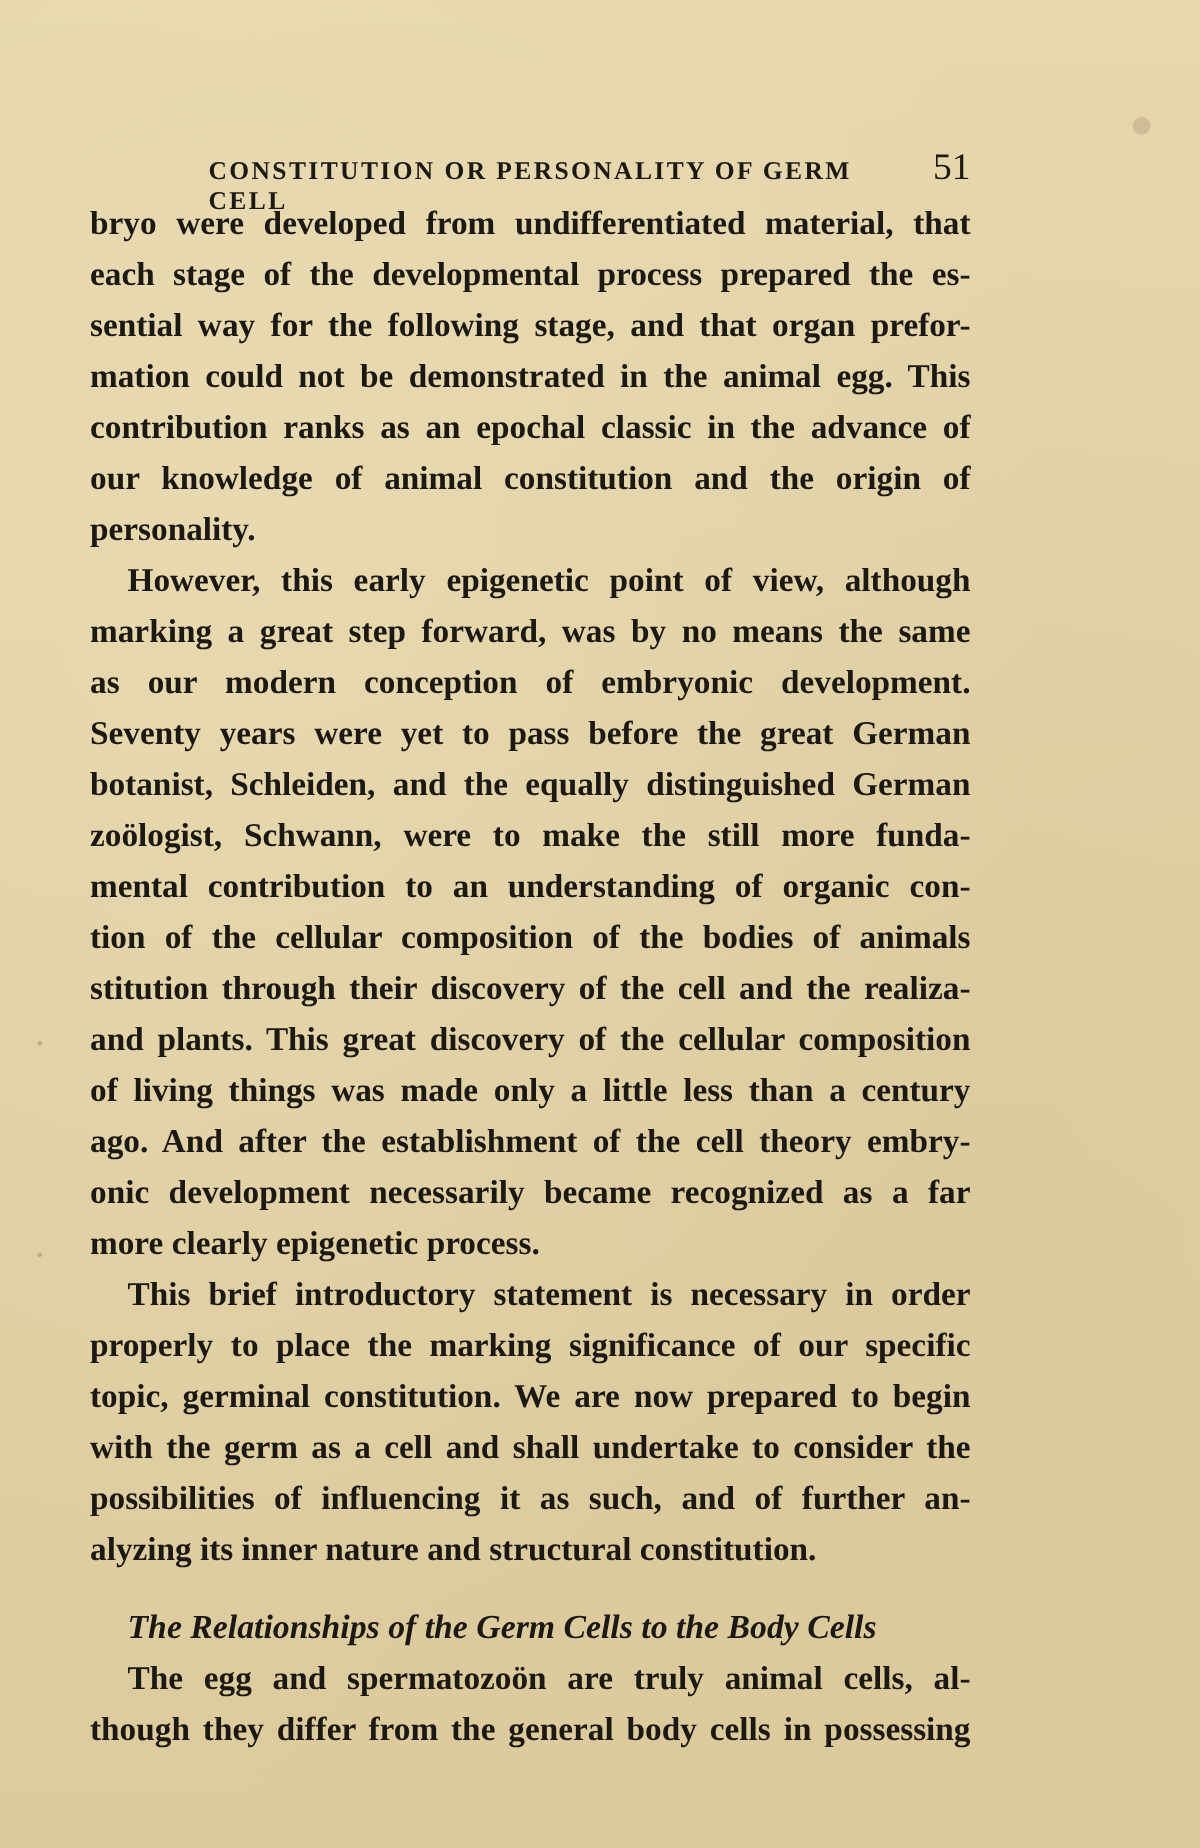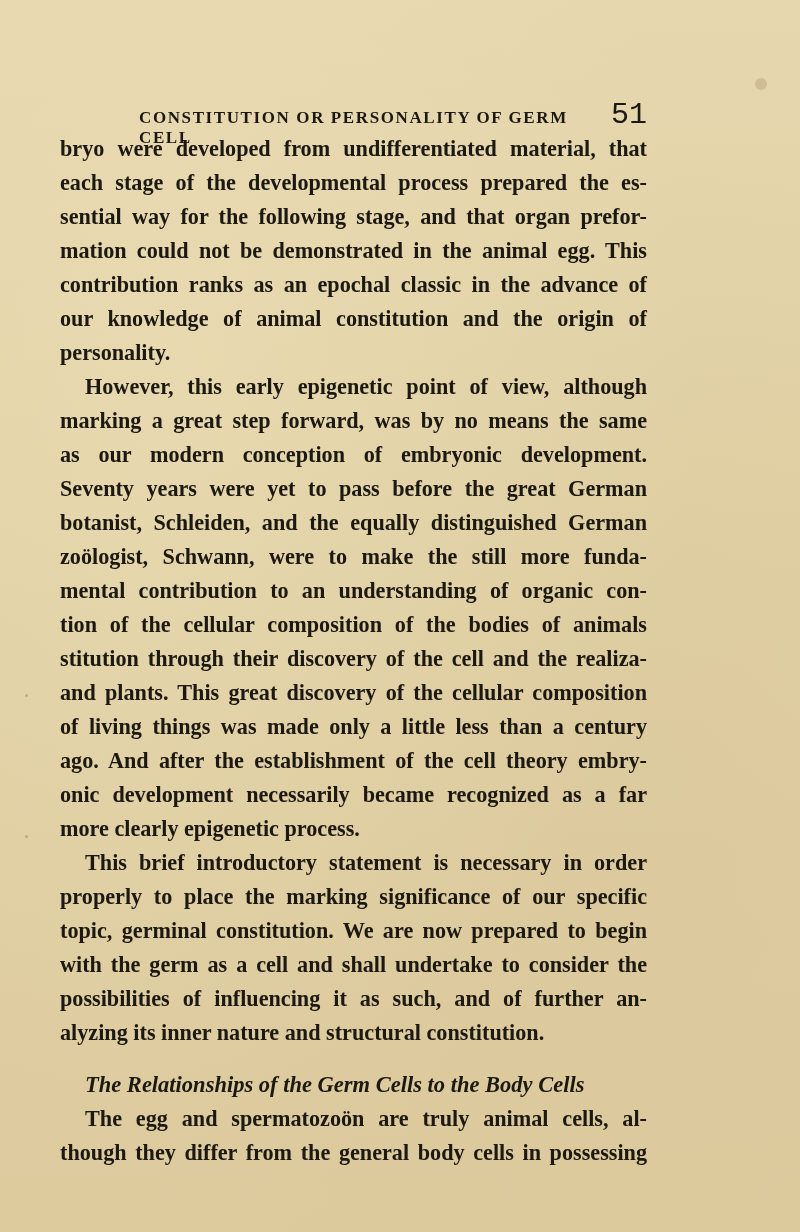--- a/index.html
+++ b/index.html
@@ -33,22 +33,22 @@
       padding-left: 79px;
       box-sizing: border-box;
     }
     .running-head .title {
       font-family: "Liberation Serif", "DejaVu Serif", serif;
       font-size: 17px;
       letter-spacing: 1.6px;
       font-weight: 600;
     }
     .running-head .pageno {
-      font-family: Liberation Mono, monospace;
-      font-size: 30px;
+      font-family: Liberation Serif, serif;
+      font-size: 25px;
     }
     .body-text {
       font-family: "Liberation Serif", "DejaVu Serif", serif;
       font-size: 22.2px;
       line-height: 34px;
       font-weight: 600;
     }
     .line {
       display: block;
       text-align: justify;

